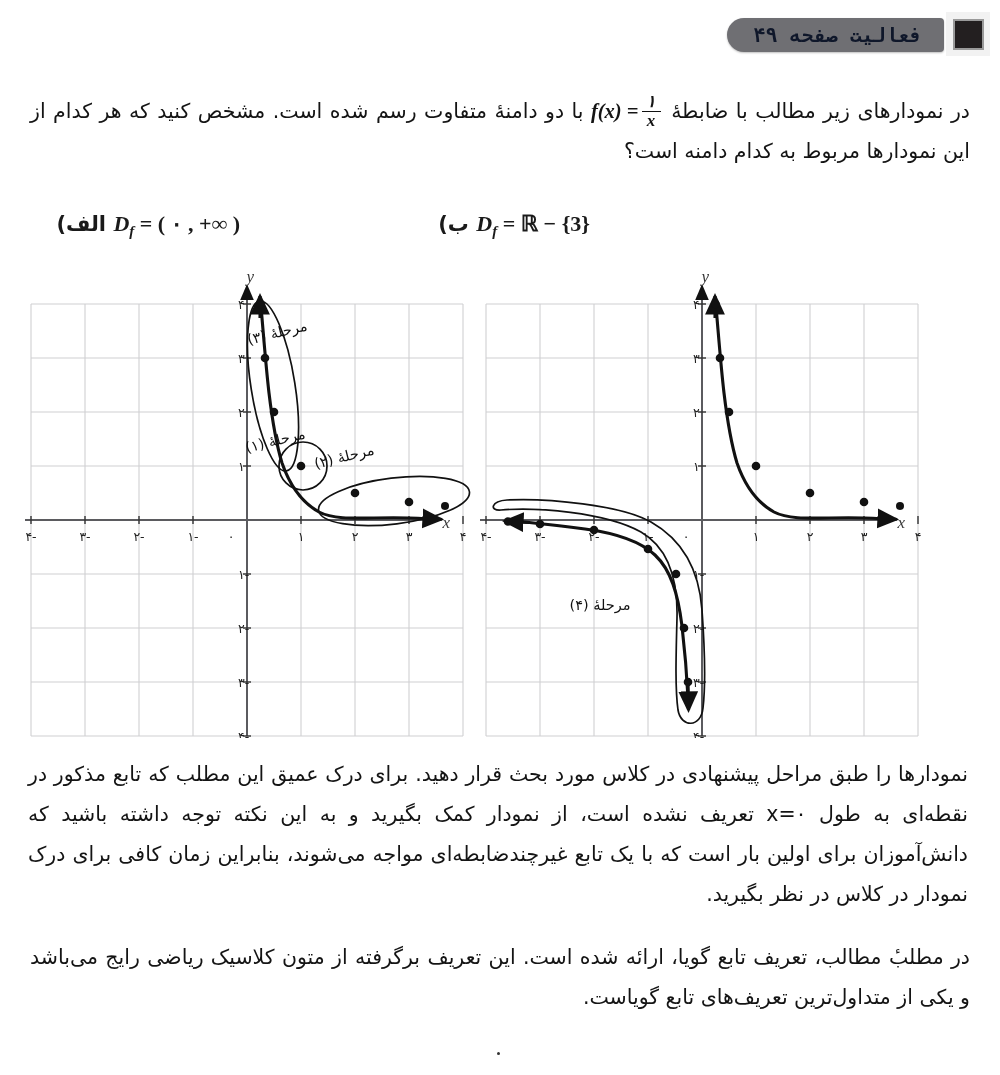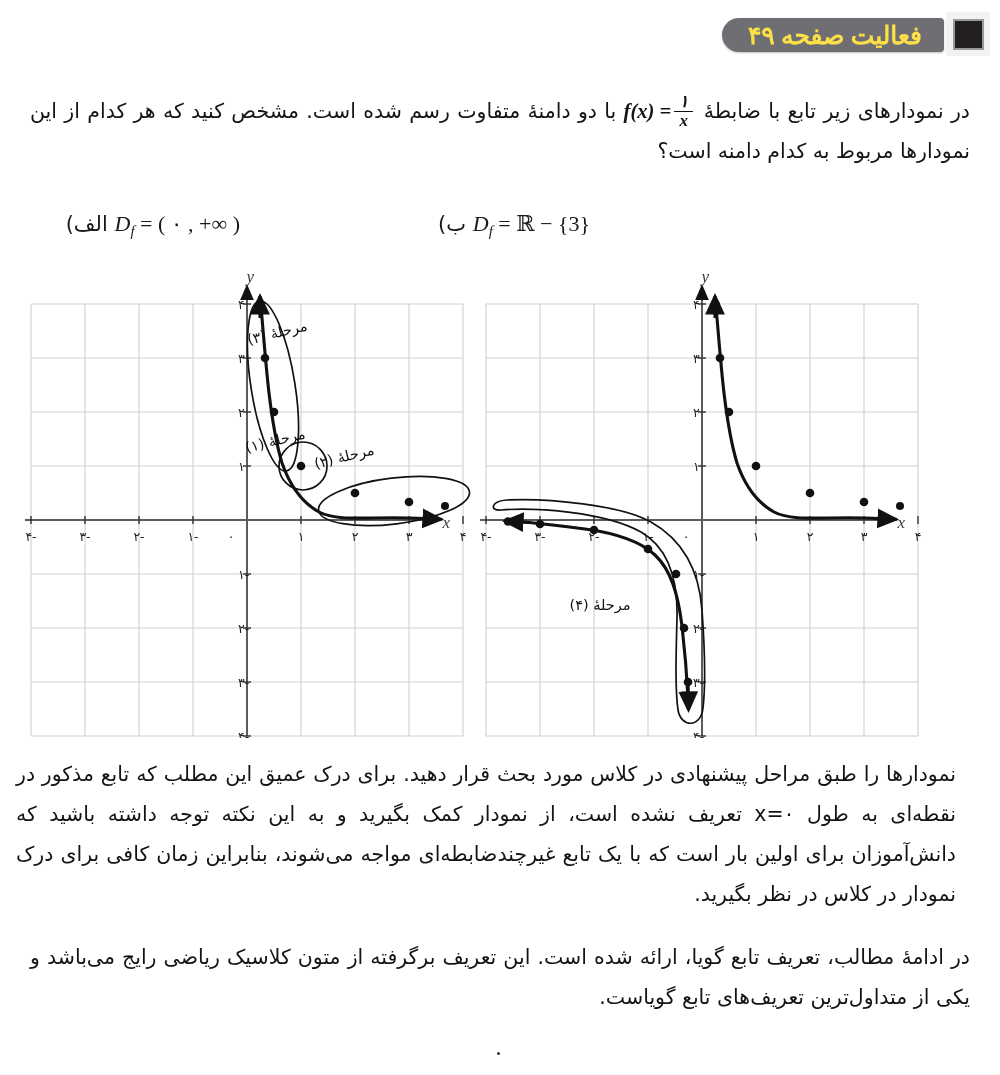--- a/index.html
+++ b/index.html
@@ -20,22 +20,22 @@
   }
   .badge{
     position:absolute;top:12px;right:56px;height:34px;
     background:#6f6f73;
     border-radius:17px 4px 4px 17px;
     display:flex;align-items:center;justify-content:center;
     padding:0 22px 0 26px;
     box-shadow:0 1px 2px rgba(0,0,0,.25);
   }
   .badge-label{
-    color:#fde047;font-size:25px;font-weight:bold;
-    font-family:Liberation Serif, serif;
+    color:#0f172a;font-size:20px;font-weight:bold;
+    font-family:Liberation Mono, monospace;
     letter-spacing:.5px;white-space:nowrap;
   }
   .badge-square-wrap{
     position:absolute;top:6px;right:10px;width:44px;height:44px;
     background:#f2f2f2;
     display:flex;align-items:center;justify-content:center;
   }
   .badge-square{
     width:27px;height:27px;background:#231f20;
     border:2px solid #9a9a9a;
@@ -63,39 +63,40 @@
     position:relative;top:-2px;
   }
   .frac .num{display:block;font-size:17px;border-bottom:1.3px solid #111;padding:0 5px;}
   .frac .den{display:block;font-size:17px;padding:0 5px;}
 
   
   .options{position:absolute;top:205px;left:0;width:1000px;height:40px;}
   .opt{
     position:absolute;font-size:21px;direction:rtl;
     font-family:"DejaVu Sans","Liberation Sans",sans-serif;
+    font-weight:bold;
   }
   .opt .math{
     font-family:"Liberation Serif","DejaVu Serif",serif;
     direction:ltr;display:inline-block;font-size:22px;
   }
   .opt-alef{right:760px;top:6px;}
   .opt-be{right:410px;top:6px;}
   .it{font-style:italic;}
   .sub{font-size:.68em;vertical-align:-.32em;font-style:italic;}
 
   
   .graphs{position:absolute;top:258px;left:0;width:1000px;height:490px;}
   svg.plot{display:block;}
   .plot-wrap{position:absolute;top:0;}
   .wrap-a{right:525px;}   
   .wrap-b{right:70px;}    
 
   
-  .body1{top:755px;right:44px;width:940px;}
+  .body1{top:755px;right:32px;width:940px;}
   .body2{top:938px;right:30px;width:940px;}
   .tiny-dot{
     position:absolute;top:1052px;left:497px;width:3px;height:3px;
     background:#333;border-radius:50%;
   }
 </style>
 </head>
 <body>
 
 <div class="page">
@@ -103,21 +104,21 @@
   <div class="header-bar">
     <div class="badge">
       <span class="badge-label">فعالیت صفحه ۴۹</span>
     </div>
     <div class="badge-square-wrap">
       <div class="badge-square"></div>
     </div>
   </div>
 
   <div class="para intro">
-    <span>در نمودارهای زیر تابع با ضابطهٔ</span>
+    <span>در نمودارهای زیر مطالب با ضابطهٔ</span>
     <span class="mathfrag">
       <span>f(x) =</span><span class="frac"><span class="num">۱</span><span class="den">x</span></span>
     </span>
     <span>با دو دامنهٔ متفاوت رسم شده است. مشخص کنید که هر کدام از این نمودارها مربوط به کدام دامنه است؟</span>
   </div>
 
   <div class="options">
     <div class="opt opt-alef">
       <span class="math"><span class="it">D</span><span class="sub">f</span> <span>= ( ۰ , +∞ )</span></span>
       <span>الف)</span>
@@ -361,16 +362,16 @@
                  C224,310 206,281 176,264
                  C146,247 72,240 32,242
                  C16,243 14,253 26,252 Z" fill="none" stroke="#111" stroke-width="1.7" stroke-linejoin="round"></path>
 
         <text x="125" y="352" font-family="DejaVu Sans, sans-serif" font-size="14.5" fill="#111" direction="rtl" text-anchor="middle">مرحلهٔ (۴)</text>
       </svg>
     </div>
   </div>
 
   <div class="para body1">نمودارها را طبق مراحل پیشنهادی در کلاس مورد بحث قرار دهید. برای درک عمیق این مطلب که تابع مذکور در نقطه‌ای به طول x=۰ تعریف نشده است، از نمودار کمک بگیرید و به این نکته توجه داشته باشید که دانش‌آموزان برای اولین بار است که با یک تابع غیرچندضابطه‌ای مواجه می‌شوند، بنابراین زمان کافی برای درک نمودار در کلاس در نظر بگیرید.</div>
-  <div class="para body2">در ادامهٔ مطالب، تعریف تابع گویا، ارائه شده است. این تعریف برگرفته از متون کلاسیک ریاضی رایج می‌باشد و یکی از متداول‌ترین تعریف‌های تابع گویاست.</div>
+  <div class="para body2">در مطلبٔ مطالب، تعریف تابع گویا، ارائه شده است. این تعریف برگرفته از متون کلاسیک ریاضی رایج می‌باشد و یکی از متداول‌ترین تعریف‌های تابع گویاست.</div>
   <div class="tiny-dot"></div>
 
 </div>
 
 </body></html>

